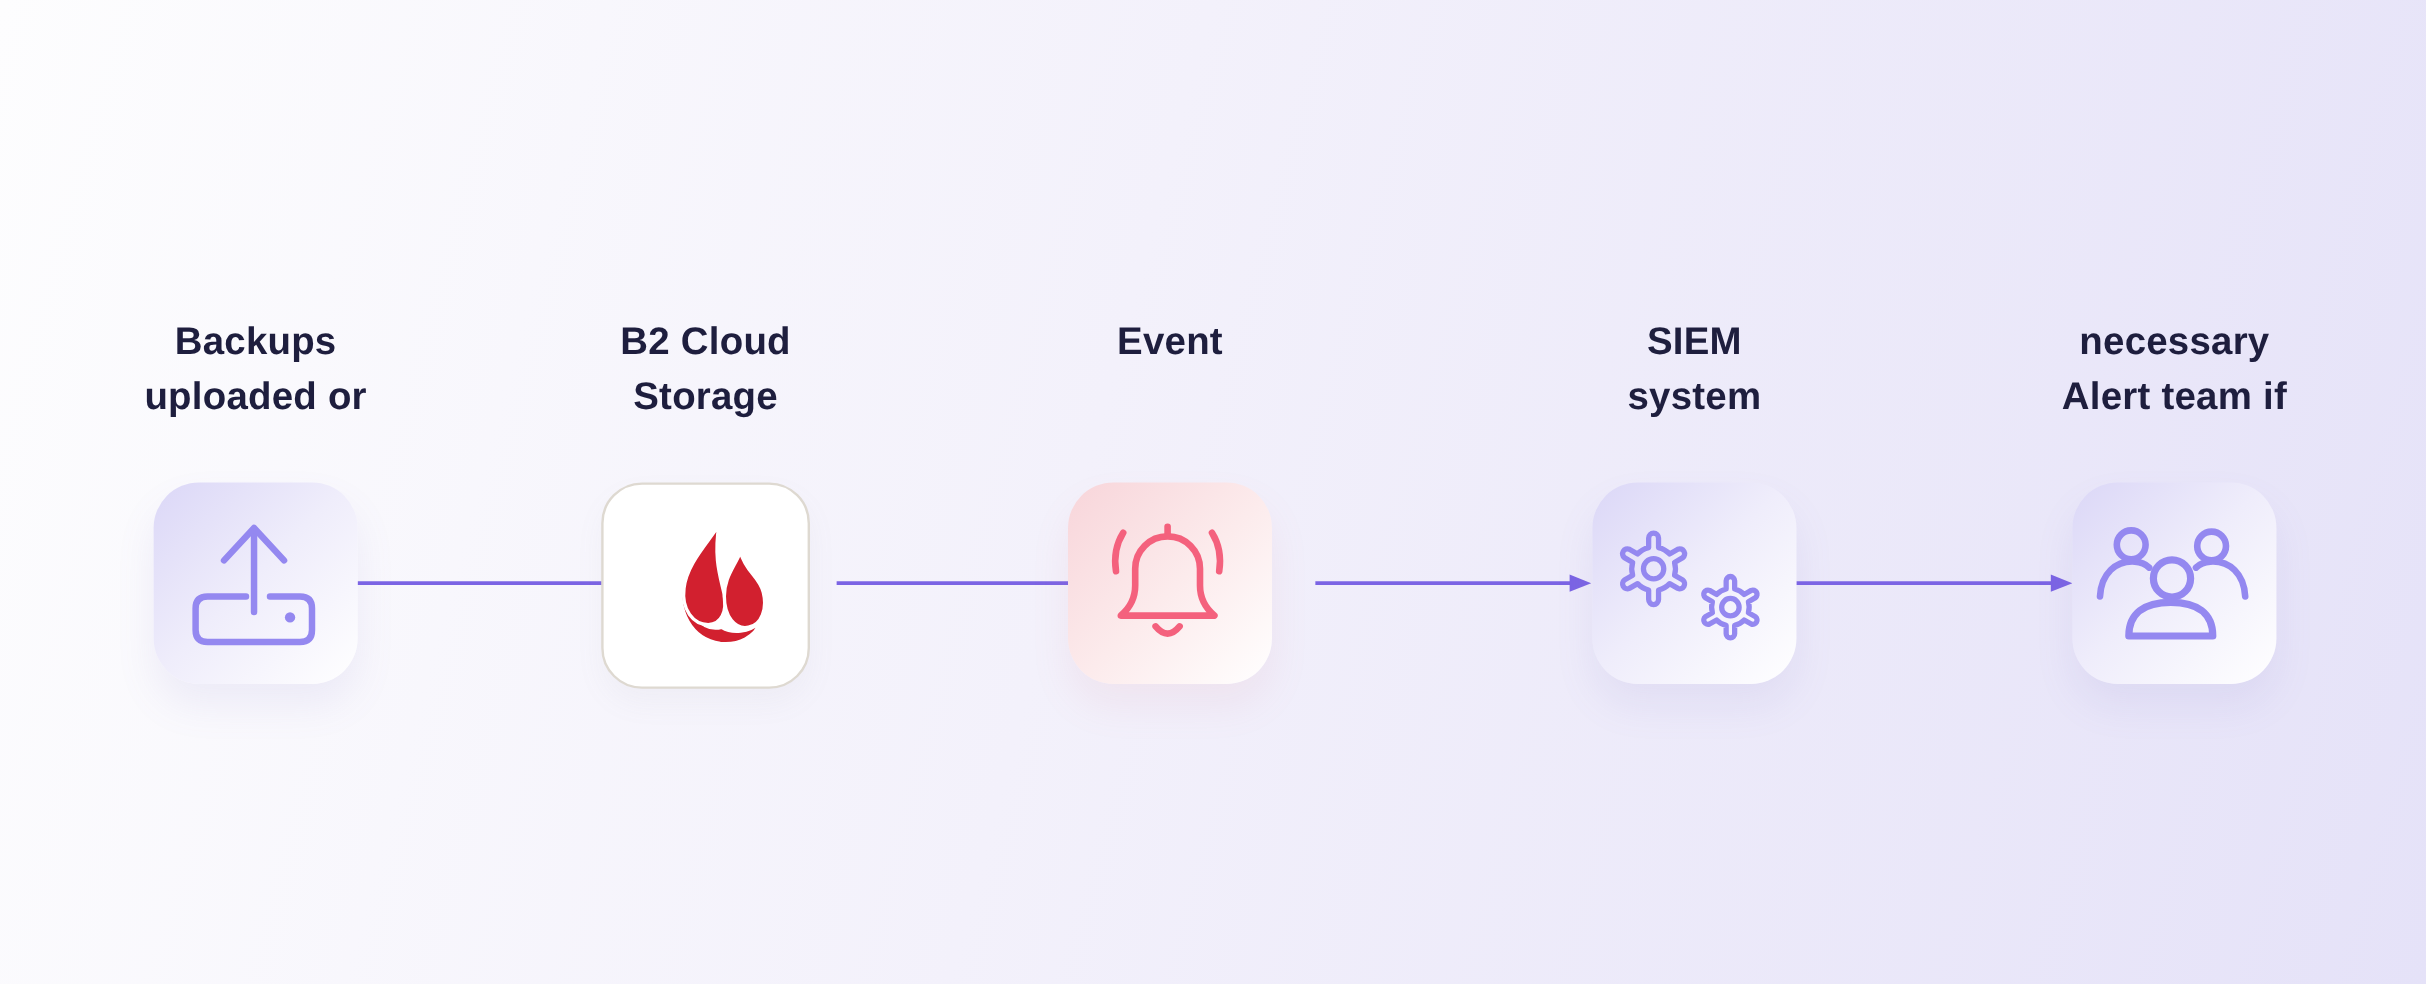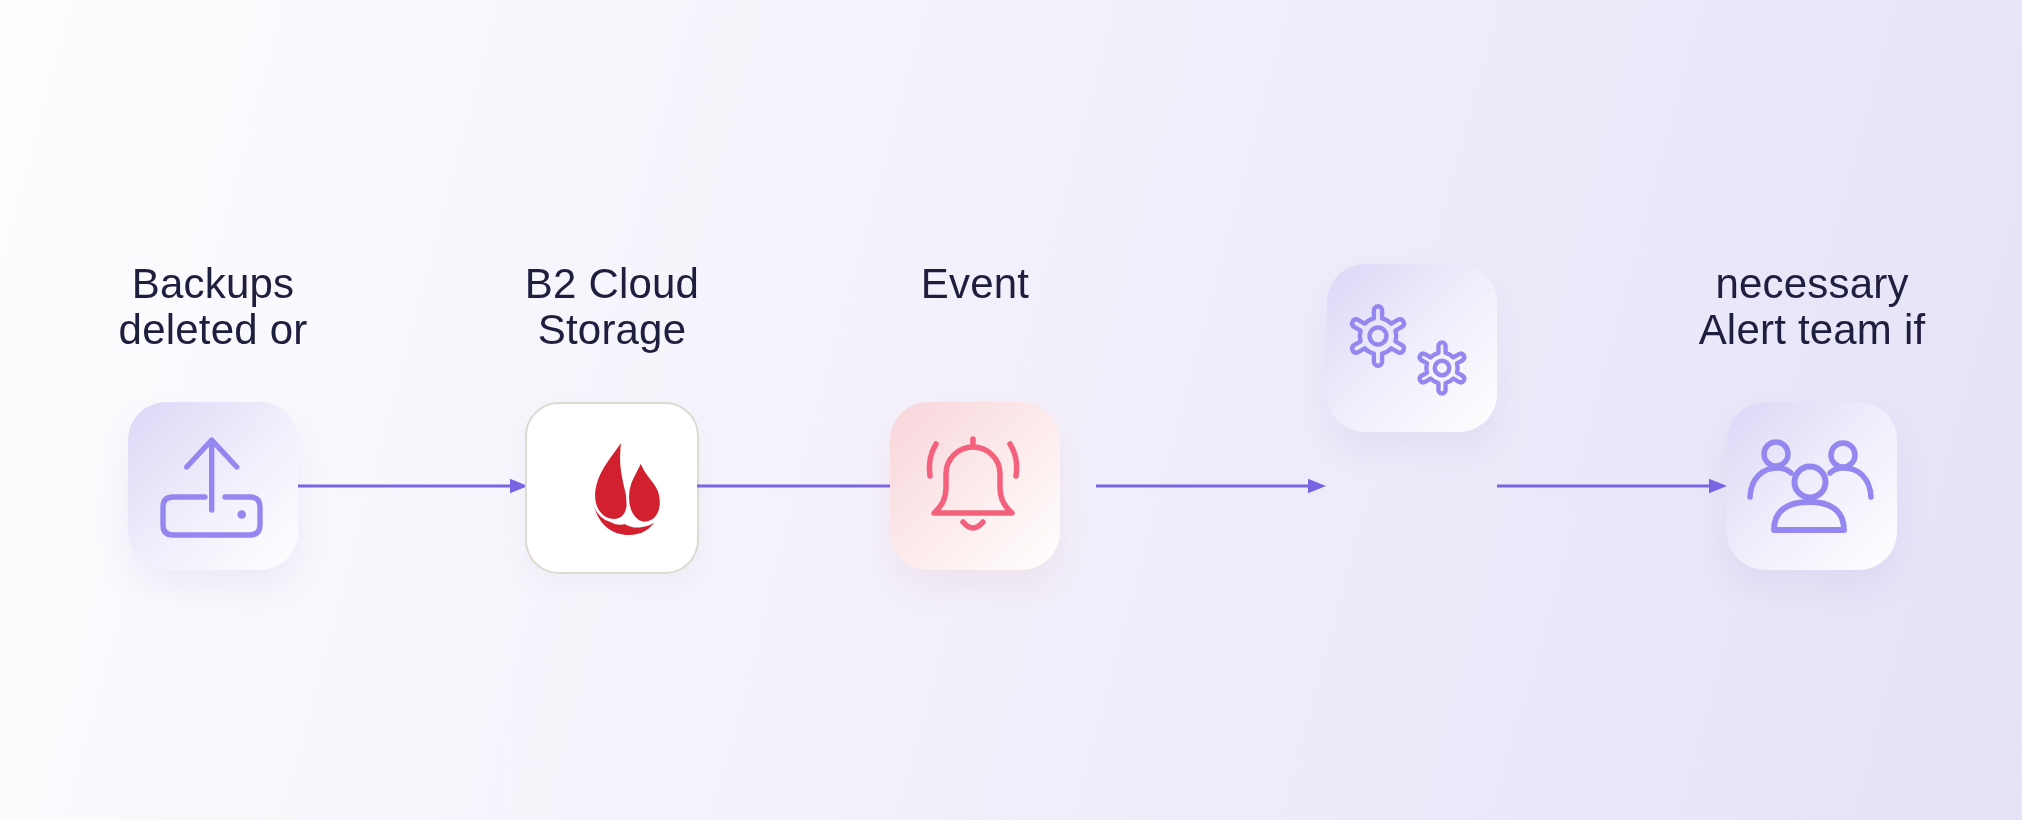--- a/index.html
+++ b/index.html
@@ -6,21 +6,21 @@
   .canvas {
     position:relative;
     width:2022px; height:820px;
     overflow:hidden;
     background:linear-gradient(105deg, #fdfdfe 0%, #f3f1fb 45%, #e5e2f8 100%);
     font-family:"Liberation Sans", sans-serif;
   }
   .node { position:absolute; top:261px; width:280px; text-align:center; }
   .step-title {
     height:138px;
-    font-size:42px; font-weight:400; line-height:46px;
+    font-size:32px; font-weight:700; line-height:46px;
     color:#1e1e3e; letter-spacing:0.2px;
   }
   .tl { display:block; }
   .card {
     position:relative;
     width:170px; height:168px;
     margin:3px auto 0;
     border-radius:38px;
     display:flex; align-items:center; justify-content:center;
   }
@@ -42,42 +42,42 @@
   .arrow { position:absolute; top:474px; width:230px; height:24px; }
 </style>
 </head>
 <body>
 
 <div class="canvas">
 
   <div class="node" style="left:73px">
     <div class="step-title">
       <span class="tl">Backups</span>
-      <span class="tl">deleted or</span>
+      <span class="tl">uploaded or</span>
     </div>
     <div class="card card-grad-purple">
       <svg class="icon-full" width="170" height="168" viewBox="0 0 170 168">
         <g fill="none" stroke-width="5.4" stroke-linecap="round" stroke-linejoin="round" stroke="#9488f0">
           <path d="M77,95 H45 Q35,95 35,105 V123 Q35,133 45,133 H122 Q132,133 132,123 V105 Q132,95 122,95 H97"></path>
           <path d="M83.7,43 V108"></path>
           <path d="M58.7,65 L83.7,38 L108.7,65"></path>
         </g>
         <circle cx="113.7" cy="112.5" r="4.3" stroke="none" fill="#9488f0"></circle>
       </svg>
     </div>
   </div>
 
   <div class="arrow" style="left:298px">
     <svg width="230" height="24" viewBox="0 0 230 24">
       <line x1="0" y1="12" x2="214" y2="12" stroke-width="3.2" stroke="#7b64e4"></line>
       <polygon points="212,4.8 212,19.2 230,12" fill="#7b64e4"></polygon>
     </svg>
   </div>
 
-  <div class="node" style="left:472px">
+  <div class="node" style="left:448px">
     <div class="step-title">
       <span class="tl">B2 Cloud</span>
       <span class="tl">Storage</span>
       <span class="tl"></span>
     </div>
     <div class="card card-white">
       <svg width="112" height="112" viewBox="0 0 100 100" style="margin-left:20px">
         <g stroke="#ffffff" stroke-width="2.5" stroke-linejoin="round" fill="#d2202f">
           <path d="M24,46 C19,68 30,90 52,93 C66,94.5 78,88 82,77 C73,85 61,86 53,81 C38,85 26,68 24,46 Z"></path>
           <path d="M51,5 C42,19 27,34 25,52 C23,68 32,79 43,79 C53,79 57,69 55,57 C52,43 47,30 51,5 Z"></path>
@@ -113,20 +113,25 @@
   </div>
 
   <div class="arrow" style="left:1096px">
     <svg width="230" height="24" viewBox="0 0 230 24">
       <line x1="0" y1="12" x2="214" y2="12" stroke-width="3.2" stroke="#7b64e4"></line>
       <polygon points="212,4.8 212,19.2 230,12" fill="#7b64e4"></polygon>
     </svg>
   </div>
 
   <div class="node" style="left:1272px">
+    <div class="step-title">
+      <span class="tl">SIEM</span>
+      <span class="tl">system</span>
+      <span class="tl"></span>
+    </div>
     <div class="card card-grad-purple">
       <svg class="icon-full" width="170" height="168" viewBox="0 0 170 168">
         <g fill="none" stroke-width="4.4" stroke-linecap="round" stroke-linejoin="round" stroke="#9488f0">
           <g transform="translate(51,72) scale(1.21)">
             <path vector-effect="non-scaling-stroke" d="M-3.4,-14.6 L-3.4,-21.2 A3.4,3.4 0 0 1 3.4,-21.2 L3.4,-14.6 A15,15 0 0 1 11,-10.2 L16.7,-13.5 A3.4,3.4 0 0 1 20.1,-7.7 L14.4,-4.4 A15,15 0 0 1 14.4,4.4 L20.1,7.7 A3.4,3.4 0 0 1 16.7,13.5 L11,10.2 A15,15 0 0 1 3.4,14.6 L3.4,21.2 A3.4,3.4 0 0 1 -3.4,21.2 L-3.4,14.6 A15,15 0 0 1 -11,10.2 L-16.7,13.5 A3.4,3.4 0 0 1 -20.1,7.7 L-14.4,4.4 A15,15 0 0 1 -14.4,-4.4 L-20.1,-7.7 A3.4,3.4 0 0 1 -16.7,-13.5 L-11,-10.2 A15,15 0 0 1 -3.4,-14.6 Z"></path>
             <circle vector-effect="non-scaling-stroke" cx="0" cy="0" r="7"></circle>
           </g>
           <g transform="translate(115,104) scale(1.04)">
             <path vector-effect="non-scaling-stroke" d="M-3.4,-14.6 L-3.4,-21.2 A3.4,3.4 0 0 1 3.4,-21.2 L3.4,-14.6 A15,15 0 0 1 11,-10.2 L16.7,-13.5 A3.4,3.4 0 0 1 20.1,-7.7 L14.4,-4.4 A15,15 0 0 1 14.4,4.4 L20.1,7.7 A3.4,3.4 0 0 1 16.7,13.5 L11,10.2 A15,15 0 0 1 3.4,14.6 L3.4,21.2 A3.4,3.4 0 0 1 -3.4,21.2 L-3.4,14.6 A15,15 0 0 1 -11,10.2 L-16.7,13.5 A3.4,3.4 0 0 1 -20.1,7.7 L-14.4,4.4 A15,15 0 0 1 -14.4,-4.4 L-20.1,-7.7 A3.4,3.4 0 0 1 -16.7,-13.5 L-11,-10.2 A15,15 0 0 1 -3.4,-14.6 Z"></path>
             <circle vector-effect="non-scaling-stroke" cx="0" cy="0" r="7"></circle>

